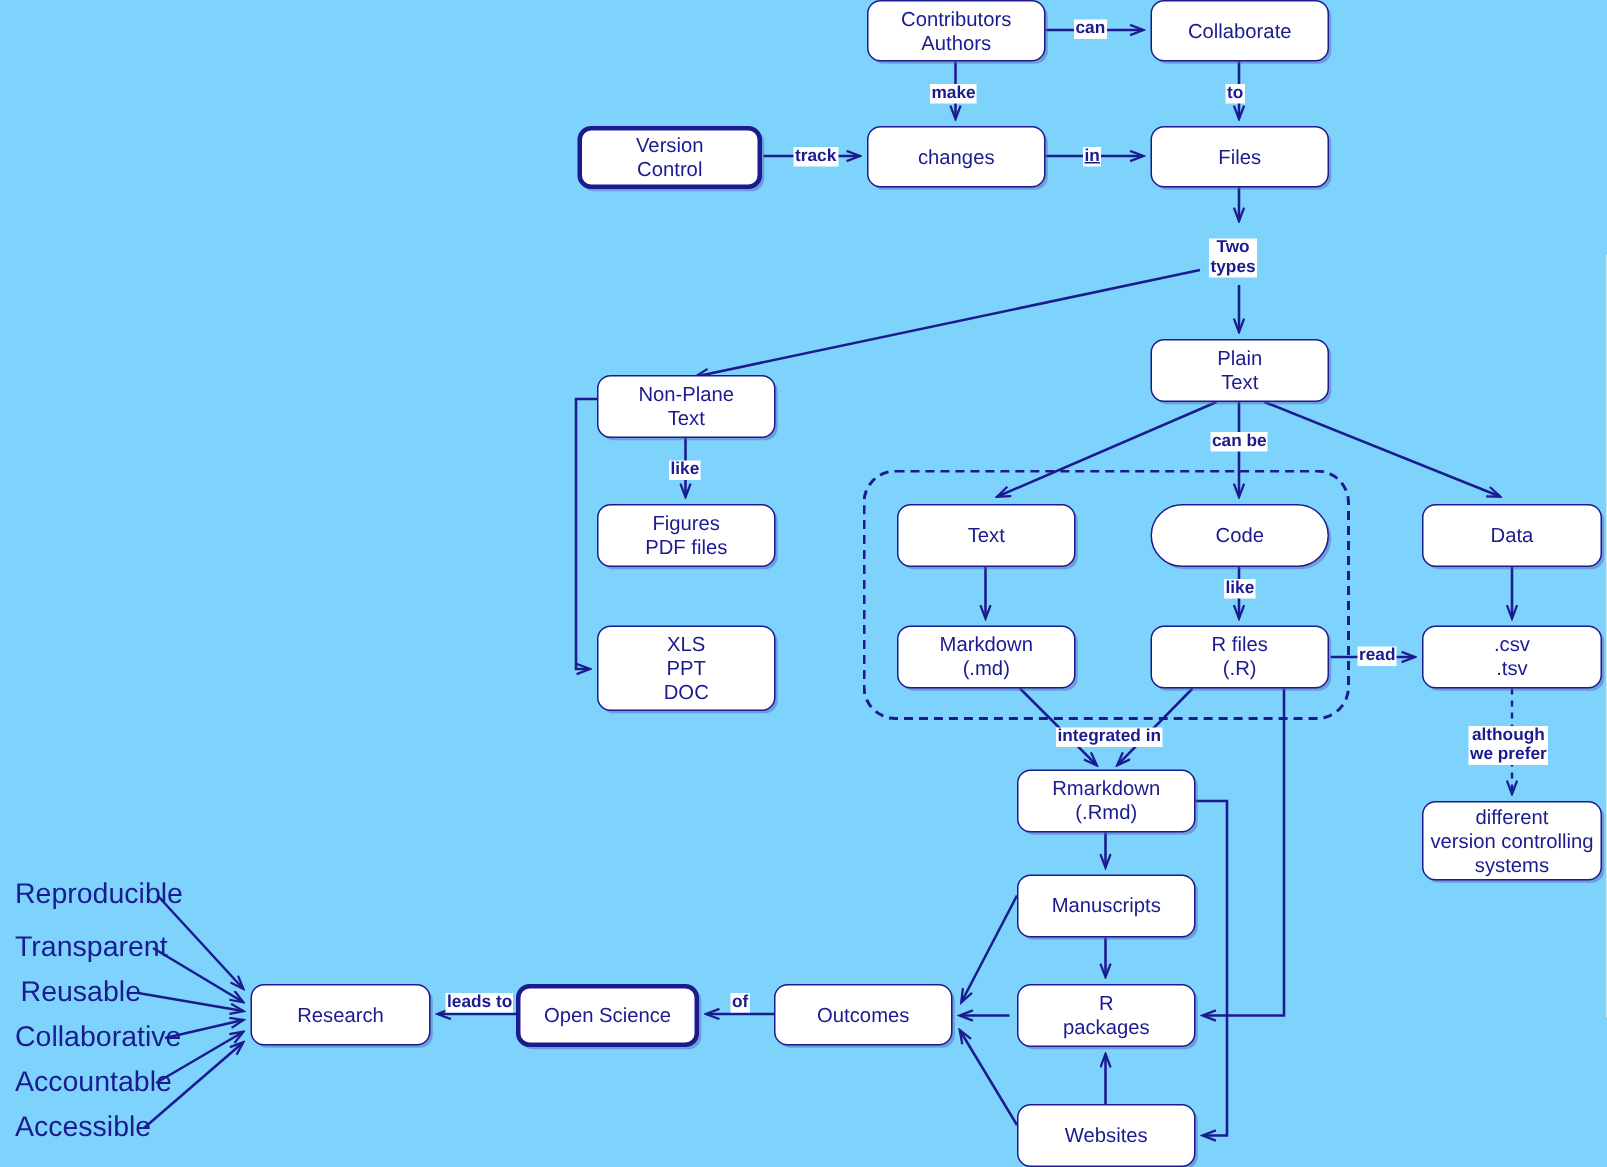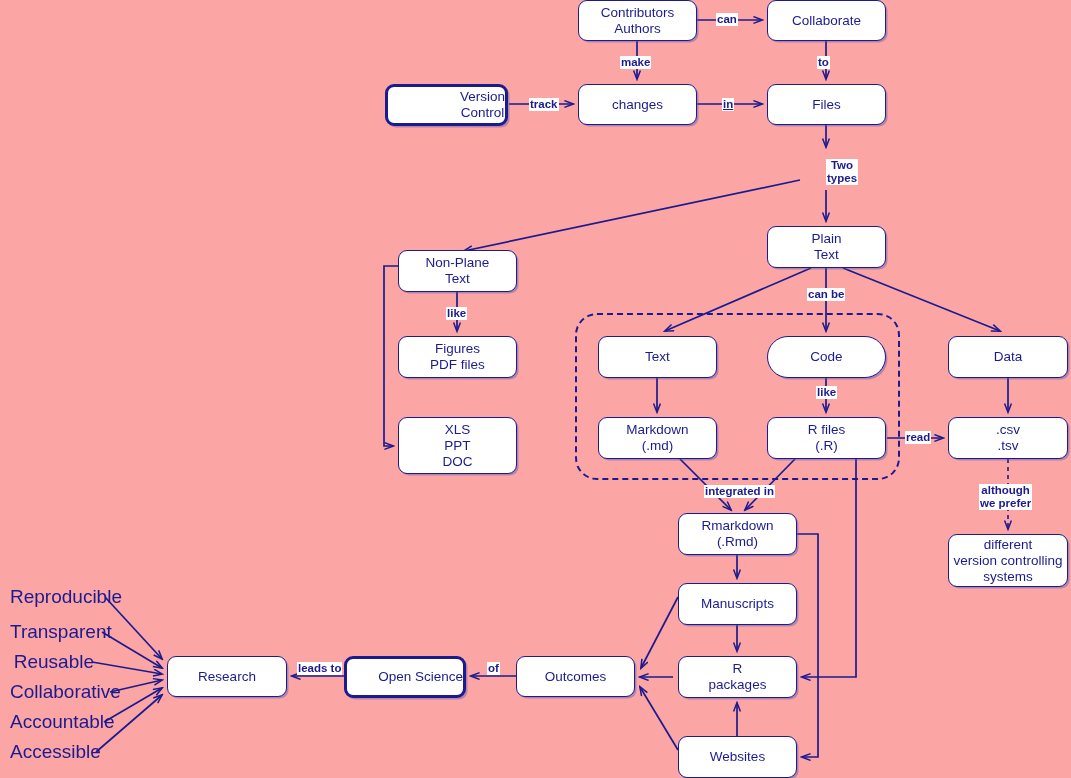--- a/index.html
+++ b/index.html
@@ -8,21 +8,21 @@
     padding: 0;
     background: #ffffff;
   }
   body {
     font-family: "Liberation Sans", sans-serif;
   }
   #canvas {
     position: relative;
     width: 1071px;
     height: 778px;
-    background: #fca5a5;
+    background: #7dd3fc;
     overflow: hidden;
   }
   #edges {
     position: absolute;
     left: 0;
     top: 0;
     width: 1071px;
     height: 778px;
     pointer-events: none;
   }
@@ -37,21 +37,20 @@
     line-height: 16px;
     display: flex;
     align-items: center;
     justify-content: center;
     text-align: center;
     box-shadow: 2px 2px 0 -0.5px rgba(90,90,180,0.45);
   }
   .node.thick {
     border-width: 3.4px;
     border-radius: 9px;
-    justify-content: flex-end;
   }
   .node .lbl {
     white-space: pre-line;
     display: block;
   }
   .edge-label {
     position: absolute;
     color: #1b1b8f;
     font-size: 11.5px;
     line-height: 13px;
@@ -252,21 +251,21 @@
         <span class="lbl">Research</span>
       </div>
     </div>
 
   <div id="edgelabel-layer">
       <div class="edge-label" style="left: 716px; top: 13px;">can</div>
       <div class="edge-label" style="left: 620px; top: 56px;">make</div>
       <div class="edge-label" style="left: 817px; top: 56px;">to</div>
       <div class="edge-label" style="left: 529px; top: 98px;">track</div>
       <div class="edge-label" style="left: 722px; top: 98px; text-decoration: underline;">in</div>
-      <div class="edge-label" style="left: 806px; top: 159px; margin-left: 20px;">Two
+      <div class="edge-label" style="left: 806px; top: 159px;">Two
 types</div>
       <div class="edge-label" style="left: 807px; top: 288px;">can be</div>
       <div class="edge-label" style="left: 446px; top: 307px;">like</div>
       <div class="edge-label" style="left: 816px; top: 386px;">like</div>
       <div class="edge-label" style="left: 905px; top: 431px;">read</div>
       <div class="edge-label" style="left: 979px; top: 484px;">although
 we prefer</div>
       <div class="edge-label" style="left: 704px; top: 485px;">integrated in</div>
       <div class="edge-label" style="left: 487px; top: 662px;">of</div>
       <div class="edge-label" style="left: 297px; top: 662px;">leads to</div>

